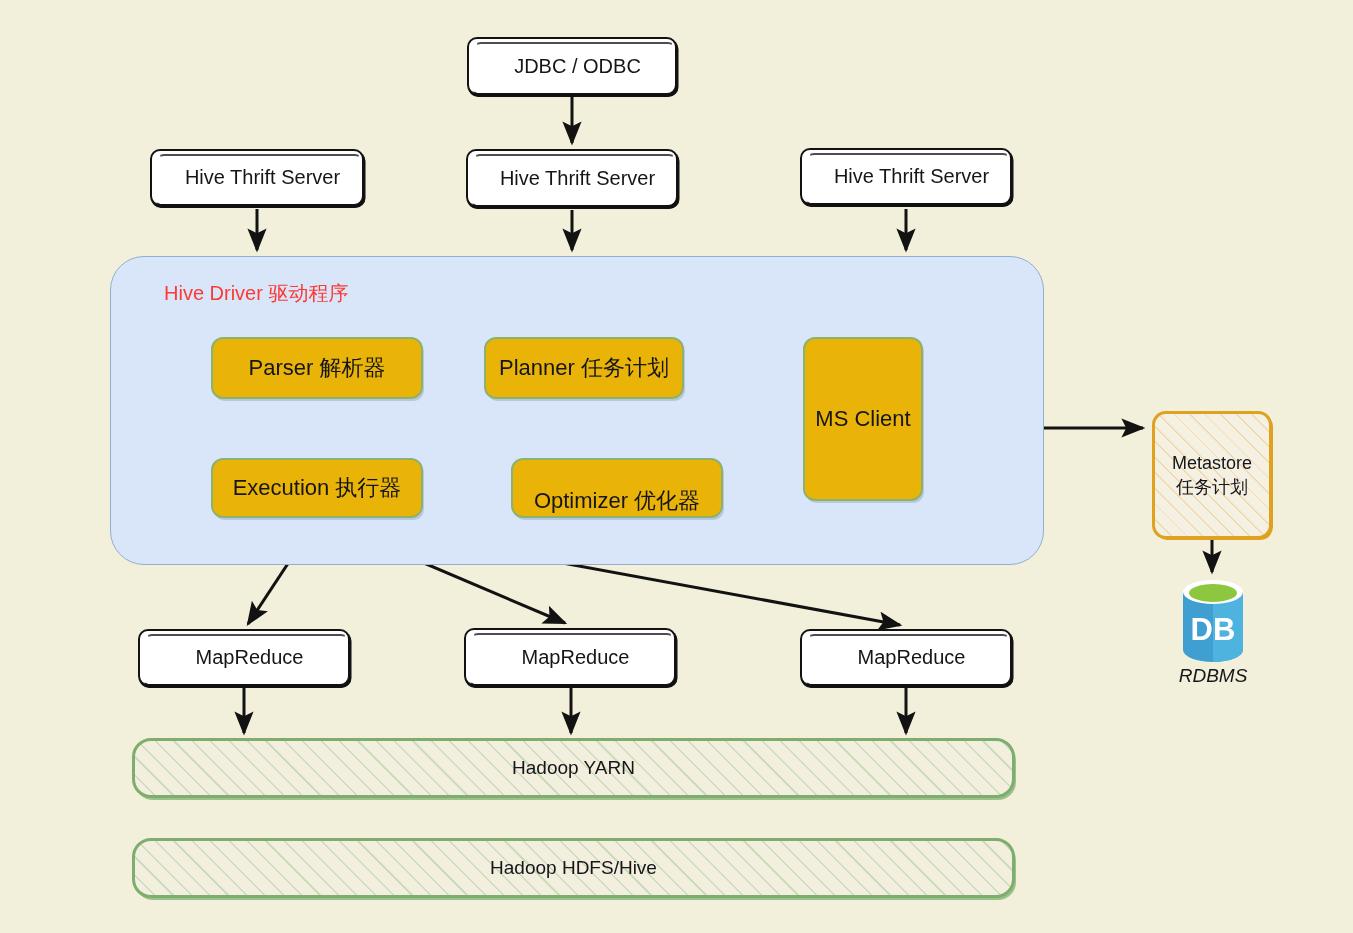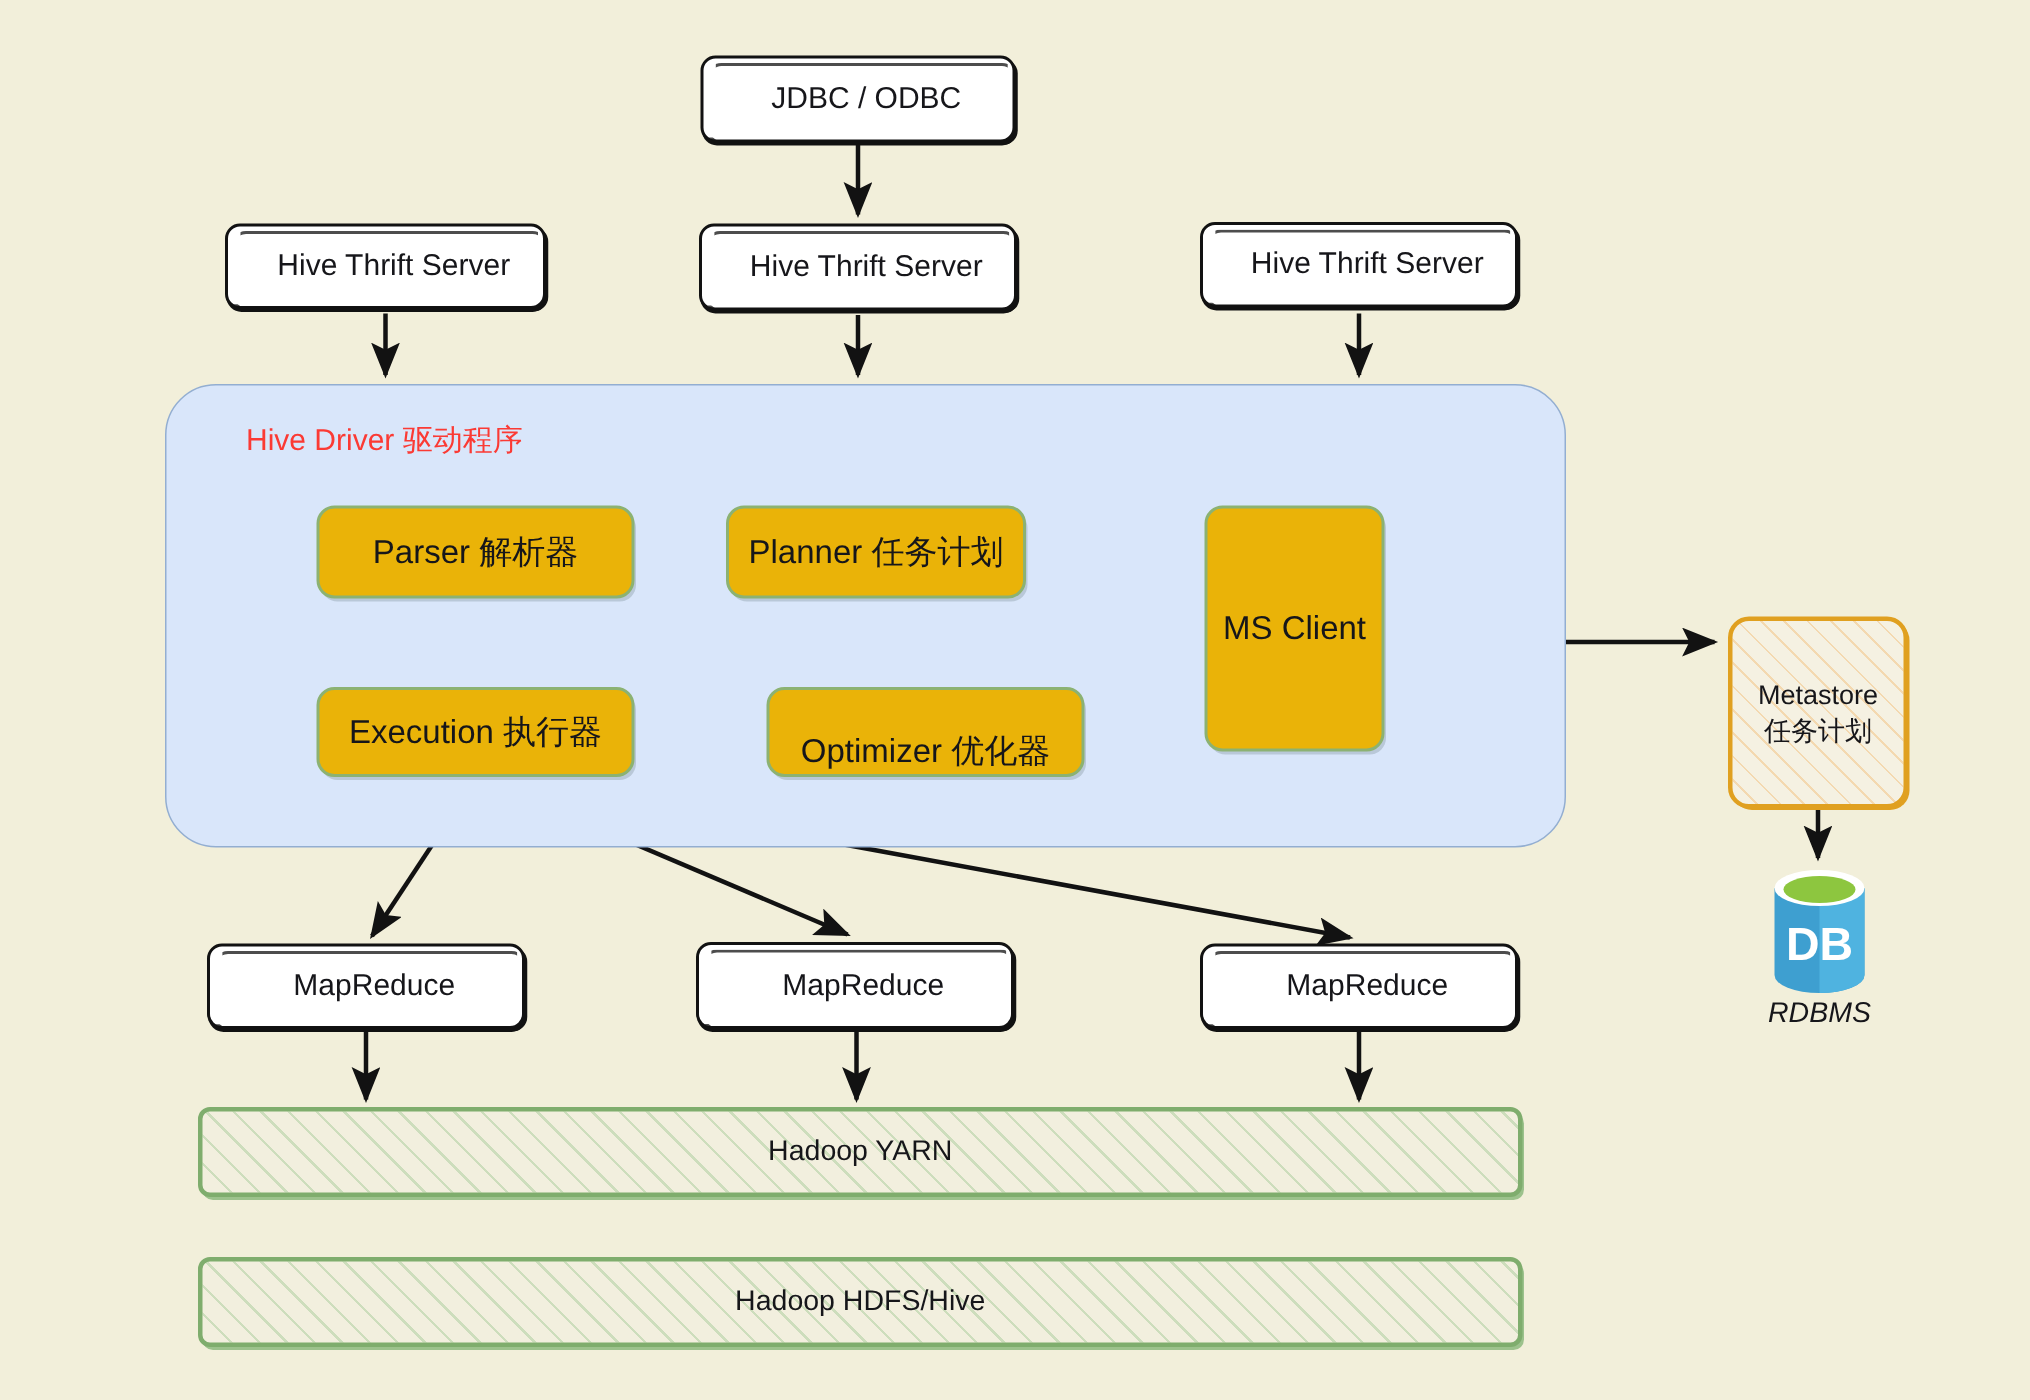--- a/index.html
+++ b/index.html
@@ -86,21 +86,21 @@
     line-height: 1.35;
     flex-direction: column;
     box-shadow: 2px 2px 0 -1px #e0a020;
   }
   
   .box-hatch-green {
     background:
       repeating-linear-gradient(45deg, rgba(120,180,110,0.30) 0 1.6px, rgba(0,0,0,0) 1.6px 13px),
       #f2efde;
     border: 3px solid #7fad6d;
-    border-radius: 8px;
+    border-radius: 19px;
     font-size: 19px;
     box-shadow: 2px 3px 0 -1px #9cc28c;
   }
   .rdbms-label {
     position: absolute;
     font-size: 19px;
     color: #16161a;
     text-align: center;
     white-space: nowrap;
   }

